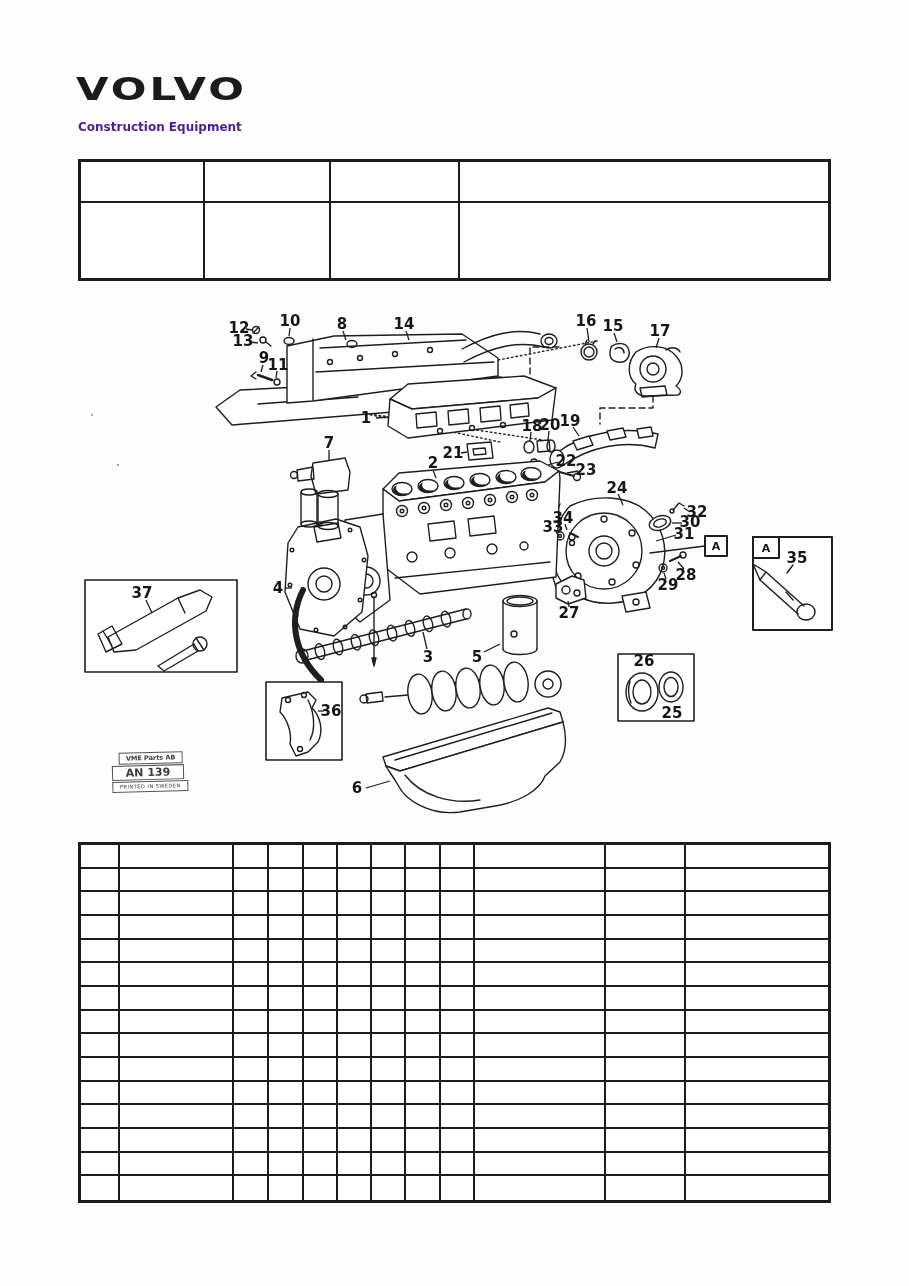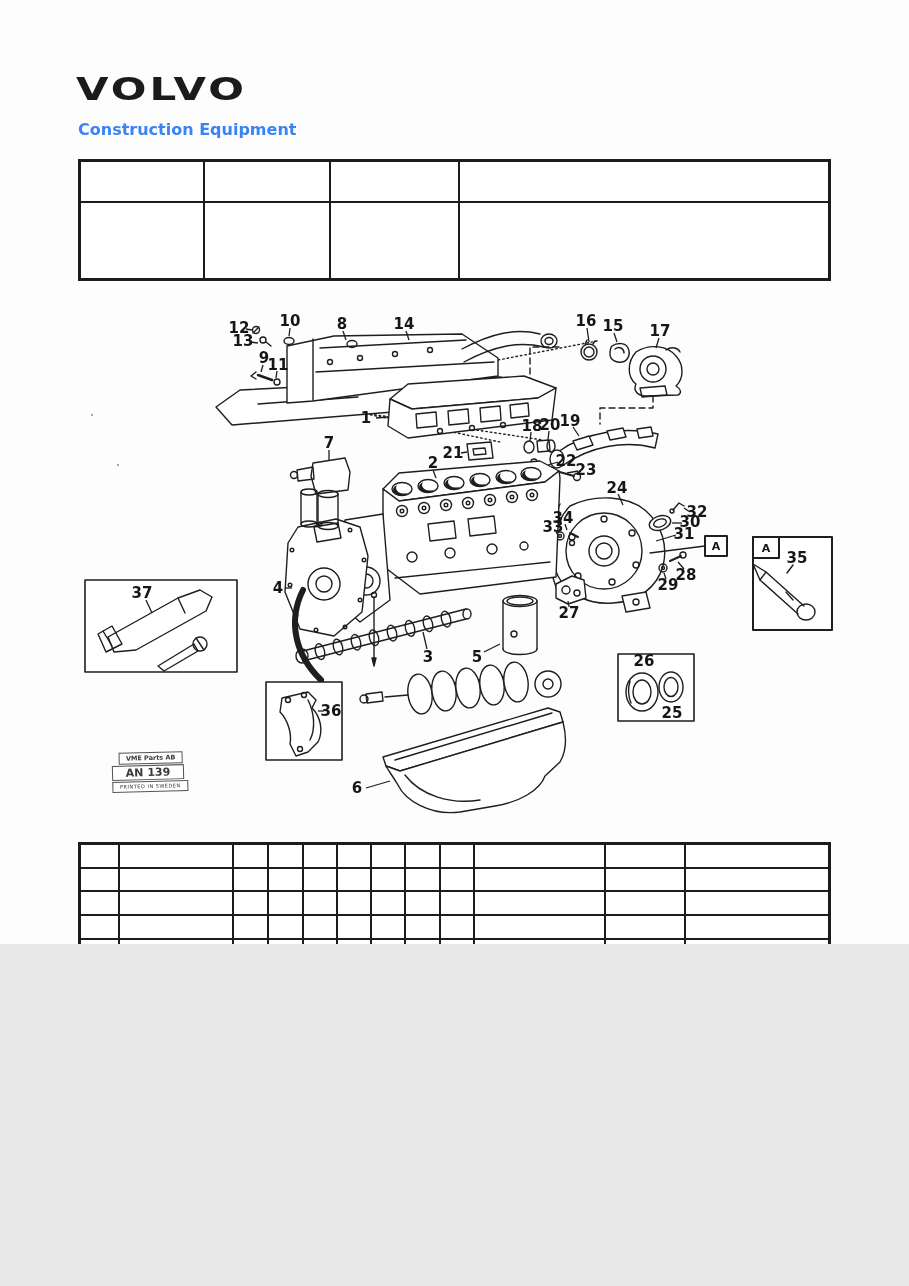--- a/index.html
+++ b/index.html
@@ -1,21 +1,21 @@
 <!DOCTYPE html>
 <html><head>
 <meta charset="utf-8">
 <style>
   html,body{margin:0;padding:0;background:#e8e8e8;}
-  #page{position:relative;width:909px;height:944px;background:#fdfdfd;
+  #page{position:relative;width:909px;height:1286px;background:#fdfdfd;
         font-family:"DejaVu Sans",sans-serif;color:#161616;overflow:hidden;}
   .logo{position:absolute;left:76px;top:70px;font-size:42px;font-weight:bold;
         letter-spacing:3px;color:#1b1b1b;transform:scaleY(0.78);transform-origin:left top;
         font-family:"DejaVu Sans",sans-serif;}
-  .subtitle{position:absolute;left:78px;top:120px;font-size:16px;font-weight:bold;color:#3b82f6;}
+  .subtitle{position:absolute;left:78px;top:120px;font-size:12px;font-weight:bold;color:#4c1d95;}
   .grid-table{position:absolute;display:grid;border:3px solid #1c1c1c;background:#fff;
         box-sizing:border-box;z-index:1;}
   .grid-table .cell{border-right:2px solid #1c1c1c;border-bottom:2px solid #1c1c1c;}
   .grid-table .cell.lc{border-right:none;}
   .grid-table .cell.lr{border-bottom:none;}
   #headerTable{left:78px;top:159px;width:753px;height:122px;grid-template-rows:41px 1fr;}
   #partsTable{left:78px;top:842px;width:753px;height:361px;grid-template-rows:repeat(15,1fr);}
   #diagram{position:absolute;left:0;top:0;z-index:2;pointer-events:none;}
   #stamp{position:absolute;left:112px;top:752px;z-index:3;transform:rotate(-1.5deg);color:#3a3a3a;}
   .stampline{border:1.5px solid #555;text-align:center;background:rgba(255,255,255,.8);

